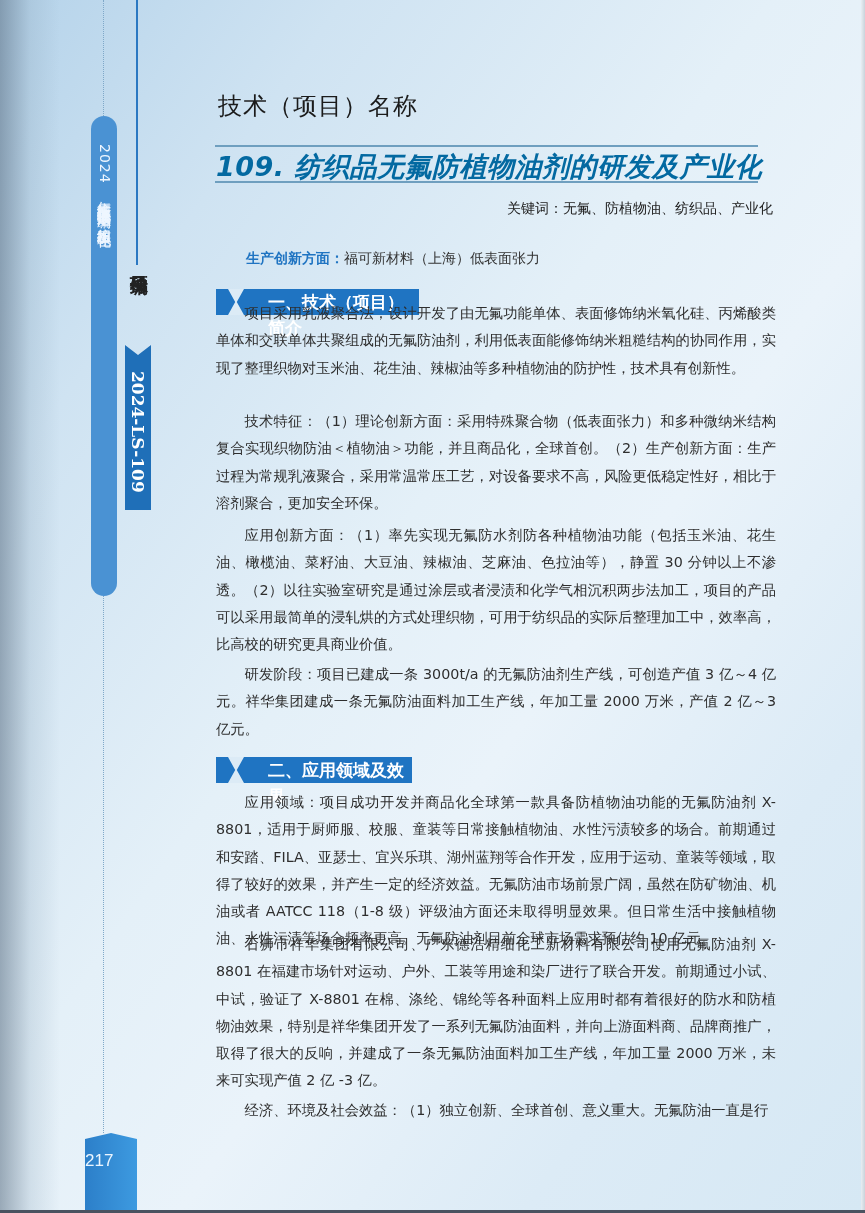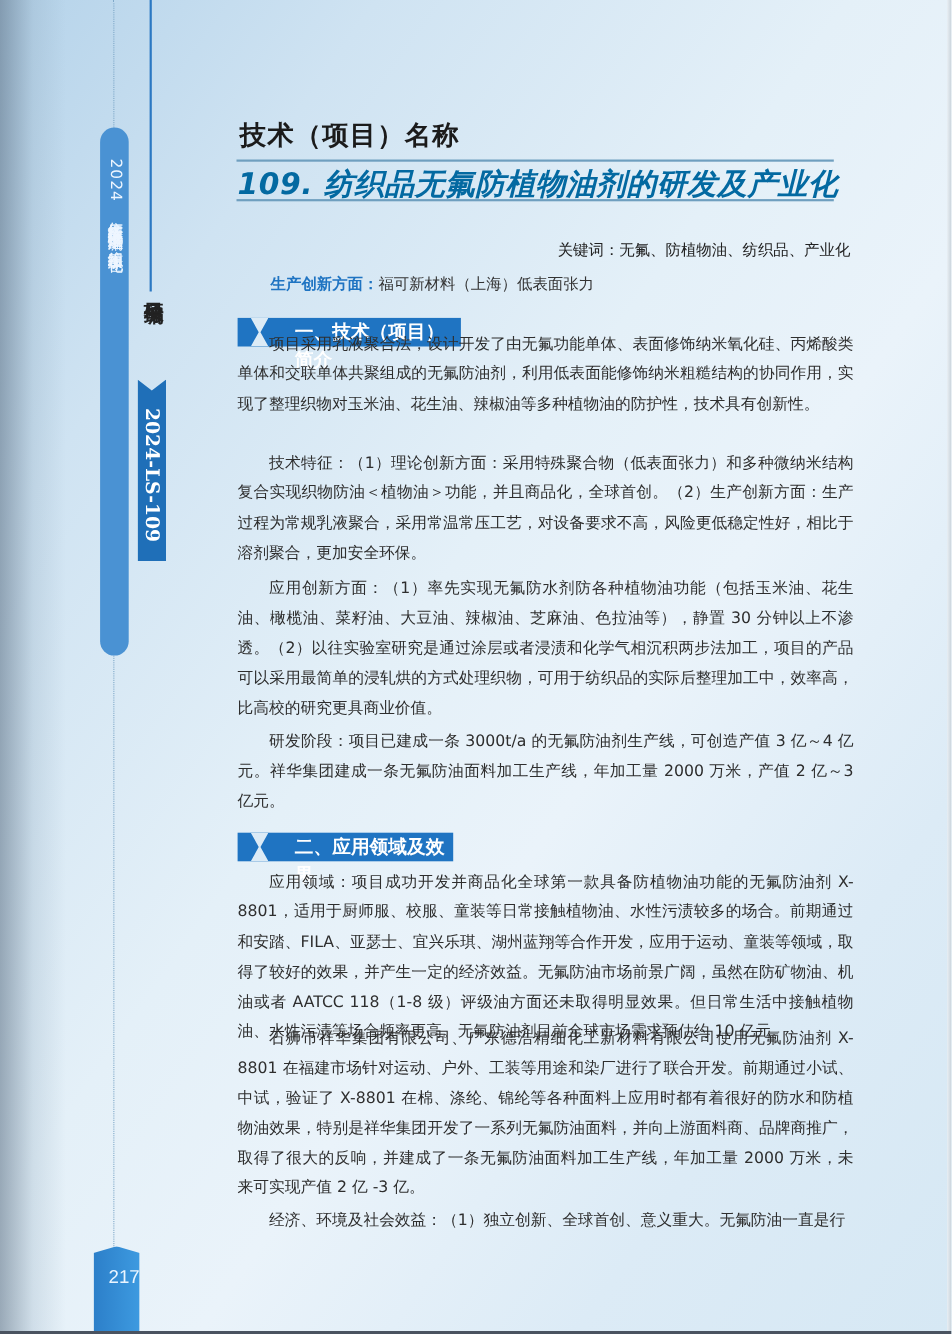--- a/index.html
+++ b/index.html
@@ -35,34 +35,34 @@
     }
     .proj-code {
       position:absolute; left:125px; top:345px; width:26px; height:165px;
       background:#1f6fb8; color:#fff;
       clip-path: polygon(0 0, 50% 10px, 100% 0, 100% 100%, 0 100%);
       writing-mode: vertical-rl; text-orientation: sideways;
       font-family:"DejaVu Serif","Liberation Serif",serif; font-weight:bold; font-size:17px;
       display:flex; align-items:center; justify-content:center; padding-top:8px; box-sizing:border-box;
     }
     .page-tab {
-      position:absolute; left:85px; top:1133px; width:42px; height:80px;
+      position:absolute; left:85px; top:1133px; width:52px; height:80px;
       background:linear-gradient(90deg,#2c7fc9,#3d9ae0);
       clip-path: polygon(0 6px, 50% 0, 100% 6px, 100% 100%, 0 100%);
-      color:#eaf5ff; font-size:17px; text-align:right; padding-top:18px; box-sizing:border-box;
+      color:#eaf5ff; font-size:17px; text-align:left; padding-top:18px; box-sizing:border-box;
       font-family:"Liberation Sans",sans-serif;
     }
     .tech-heading {
-      position:absolute; left:218px; top:107px; font-size:24px; font-weight:bold; color:#1b1b1b; letter-spacing:1px;
+      position:absolute; left:218px; top:90px; font-size:24px; font-weight:normal; color:#1b1b1b; letter-spacing:1px;
     }
     .title-rule { position:absolute; left:215px; width:543px; height:2px; background:#6f9fbf; }
     .main-title {
       position:absolute; left:216px; top:149px; font-size:27px; font-weight:bold; color:#0369a1; letter-spacing:0.5px; white-space:nowrap;font-style:italic;
     }
-    .keywords { position:absolute; right:92px; top:200px; font-size:14px; color:#222;margin-top:19px; }
+    .keywords { position:absolute; right:92px; top:200px; font-size:14px; color:#222; }
     .unit { position:absolute; left:246px; top:250px; font-size:14px; color:#333; }
     .unit .k { color:#1f74c2; font-weight:bold; }
     .section-bar {
       position:absolute; left:216px; height:26px; background:#1f74c2; color:#fff;
       font-size:17px; font-weight:bold; line-height:26px; padding-left:52px; box-sizing:border-box;
     }
     .section-bar .notch {
       position:absolute; left:12px; top:0; width:16px; height:26px; background:#dcebf6;
       clip-path: polygon(0 0, 100% 0, 55% 50%, 100% 100%, 0 100%, 45% 50%);
     }

